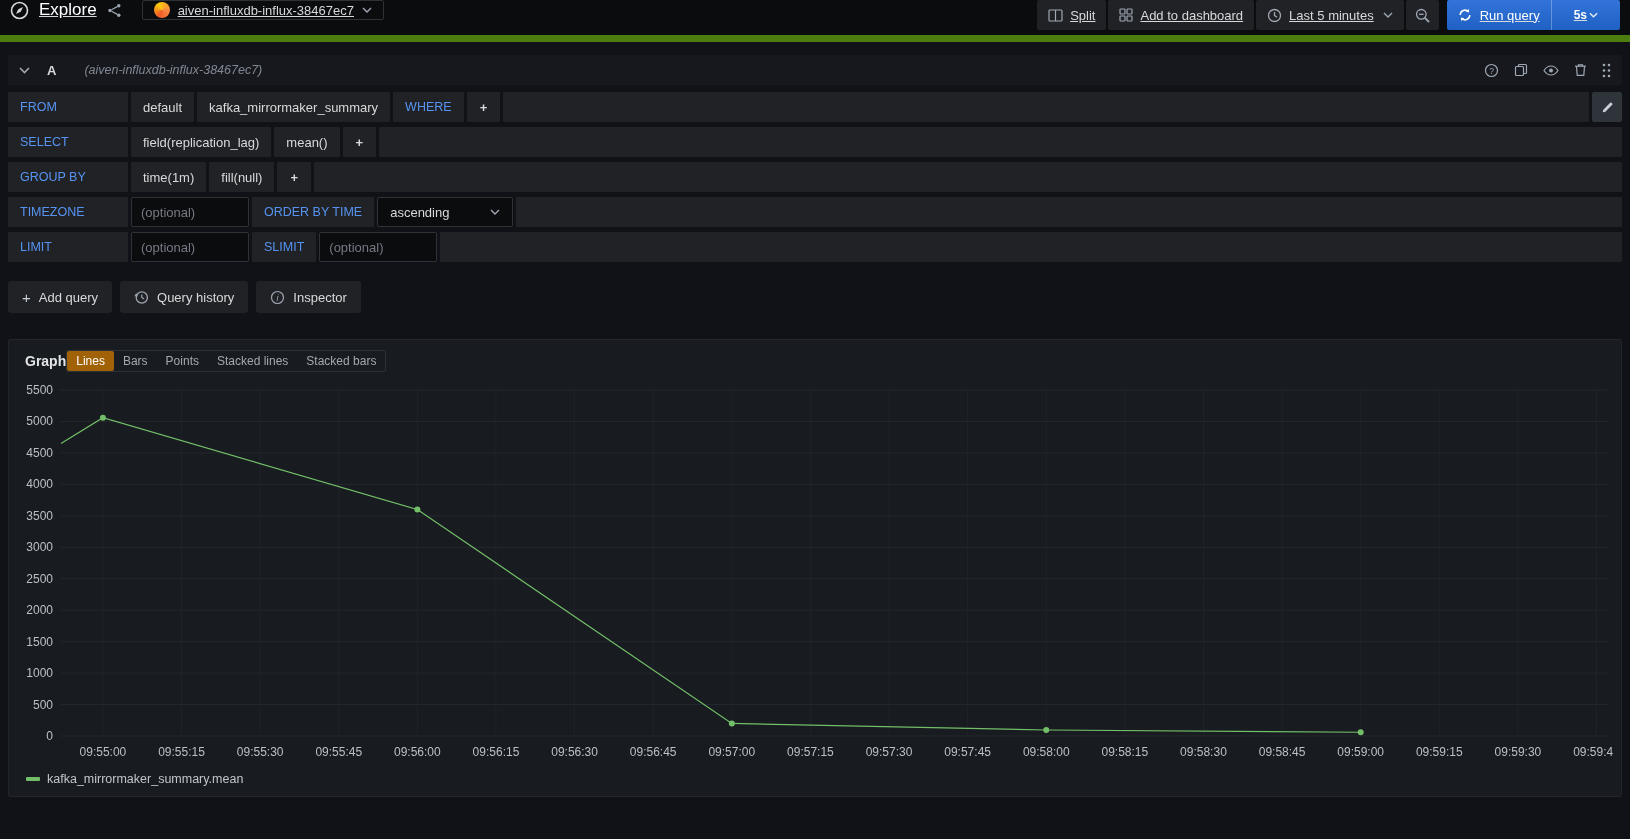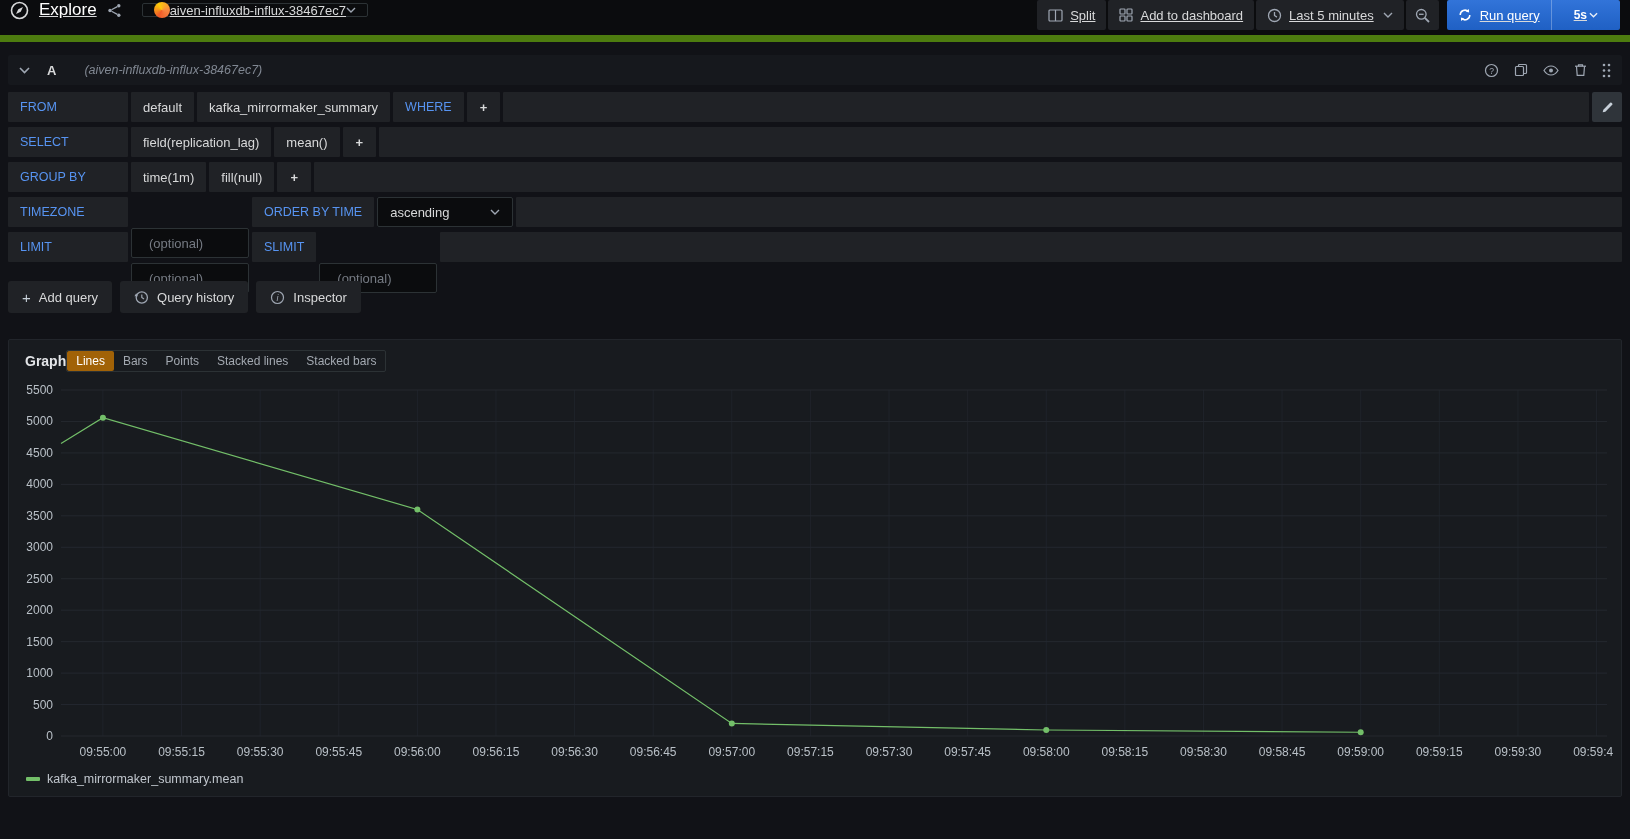--- a/index.html
+++ b/index.html
@@ -14,21 +14,21 @@
   .toolbar {
     height: 42px; background: #0b0c0e; border-bottom: 7px solid #4d7c0f;
     display: flex; align-items: flex-start; justify-content: space-between;
     padding: 0 10px;
     text-decoration: underline;
   }
   .tb-left { display: flex; align-items: center; gap: 10px; }
   .app-title { font-size: 17px; font-weight: 500; color: #ffffff; }
   .icon-wrap { display: inline-flex; align-items: center; color: #9fa7b3; }
   .ds-picker {
-    display: flex; align-items: center; height: 14px;
+    display: flex; align-items: center; gap: 8px; height: 20px;
     padding: 0 11px; margin-left: 10px;
     border: 1px solid #2c3235; border-radius: 2px; background: #0b0c0e; cursor: pointer;
   }
   .ds-logo {
     width: 16px; height: 16px; border-radius: 50%;
     background: conic-gradient(from 210deg, #f05a28, #fbca0a, #f78942, #f05a28);
   }
   .ds-name { font-size: 13px; color: #d8d9da; }
   .tb-right { display: flex; align-items: center; gap: 2px; }
   .tb-btn {
@@ -69,23 +69,23 @@
   .cell {
     height: 30px; display: inline-flex; align-items: center;
     background: #202226; margin-right: 3px; padding: 0 12px;
     font-size: 13px; white-space: nowrap; cursor: pointer; border-radius: 1px;
   }
   .keyword { color: #5794f2; font-weight: 500; font-size: 12.5px; }
   .keyword.first { width: 120px; }
   .segment { color: #d8d9da; font-weight: 500; }
   .plus { color: #d8d9da; font-weight: 600; padding: 0 13px; }
   .q-input {
-    height: 30px; width: 118px; margin-right: 3px; padding: 0 17px;
+    height: 30px; width: 118px; margin-right: 3px; padding: 0 9px;
     background: #0b0c0e; border: 1px solid #2c3235; border-radius: 2px;
-    color: #d8d9da; font-size: 13px; font-family: inherit; outline: none; margin-top: 31px;
+    color: #d8d9da; font-size: 13px; font-family: inherit; outline: none;
   }
   .q-input::placeholder { color: #757a83; }
   .q-input.wide { width: 206px; }
   .q-select {
     width: 136px; justify-content: space-between;
     background: #0b0c0e; border: 1px solid #2c3235; border-radius: 2px;
     color: #d8d9da;
   }
   .q-select.compact { width: 121px; }
   .q-select .caret { color: #9fa7b3; }

